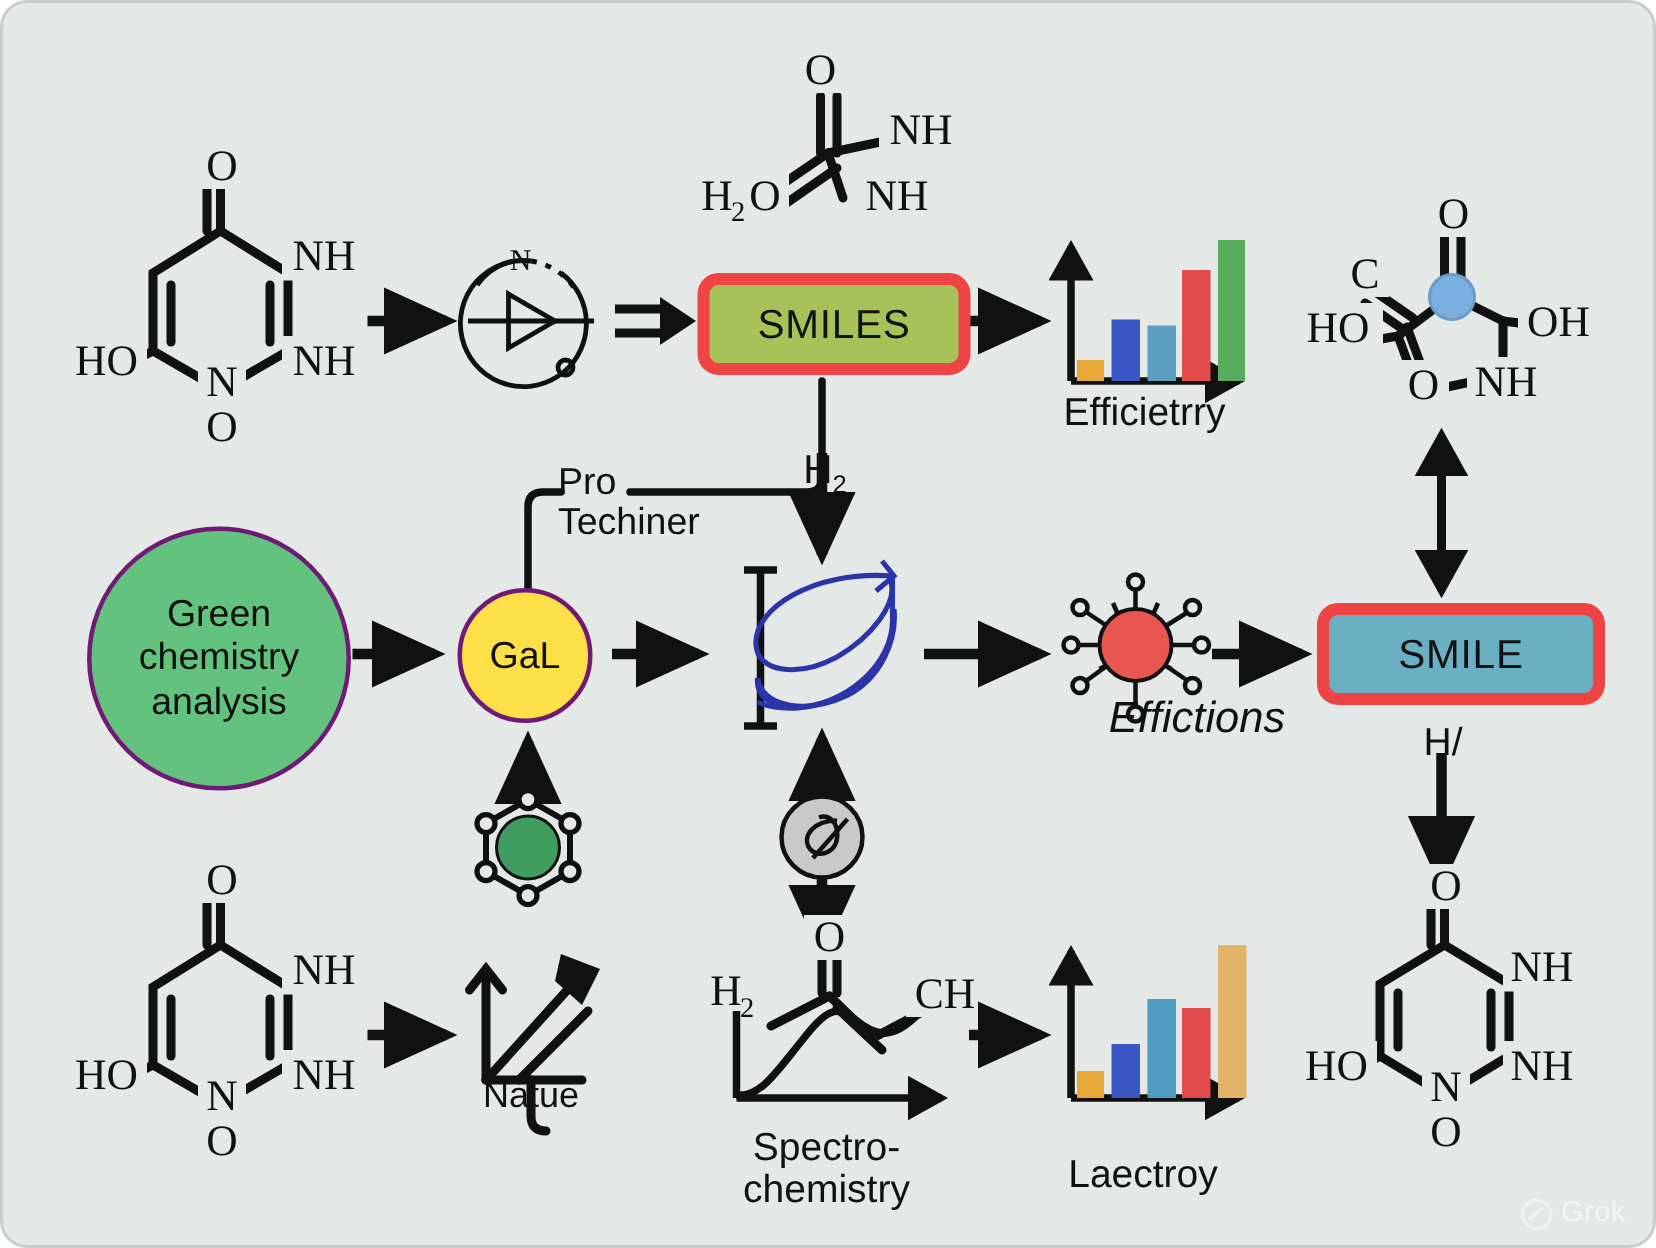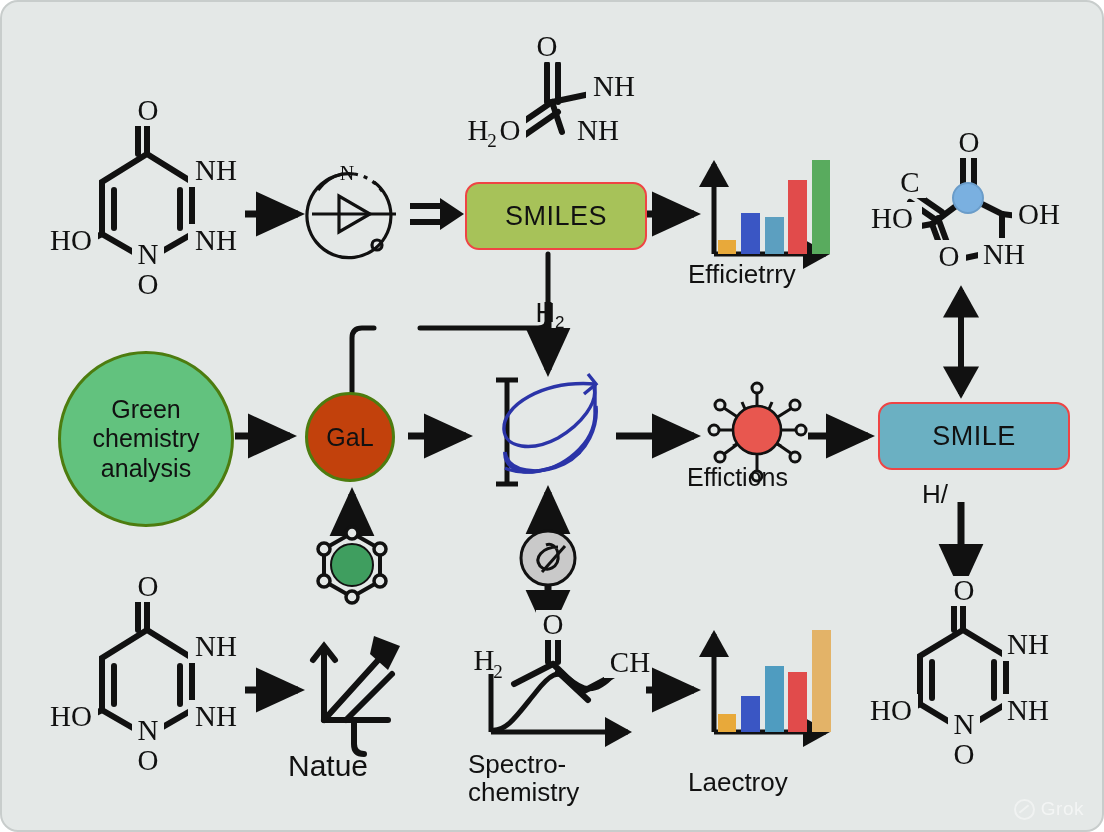--- a/index.html
+++ b/index.html
@@ -10,38 +10,38 @@
     background:#e4e8e7;
     border:2px solid #c8cdcc;
     border-radius:18px;
     overflow:hidden;
     box-sizing:border-box;
   }
   .lbl{
     position:absolute;
     color:#111;
     font-family:"Liberation Sans", sans-serif;
-    text-align:left;
+    text-align:center;
     white-space:pre-line;
     line-height:1.08;
   }
   .node-box{
     position:absolute;
     display:flex;align-items:center;justify-content:center;
-    border:2px solid #ef4444;
+    border:8px solid #ef4444;
     border-radius:14px;
     font-size:27px;
     color:#111;
     letter-spacing:.5px;
     box-sizing:border-box;
   }
   .node-circle{
     position:absolute;
     display:flex;align-items:center;justify-content:center;
-    border:3px solid #4d7c0f;
+    border:3px solid #701a75;
     border-radius:50%;
     color:#111;
     text-align:center;
     box-sizing:border-box;
   }
   svg{position:absolute;top:0;left:0;overflow:visible;}
   .wm{
     position:absolute;right:18px;bottom:10px;
     display:flex;align-items:center;gap:6px;
     color:#ffffff;opacity:.55;font-size:19px;
@@ -369,35 +369,37 @@
   <div class="node-box" style="left:876px;top:400px;width:192px;height:68px;background:#6bb0c2;">
     <span>SMILE</span>
   </div>
 
   <div class="node-circle" style="left:56px;top:349px;width:176px;height:176px;background:#62c27e;font-size:25px;">
     <span style="white-space:pre-line;line-height:1.18;">Green
 chemistry
 analysis</span>
   </div>
 
-  <div class="node-circle" style="left:303px;top:390px;width:90px;height:90px;background:#c2410c;font-size:25px;justify-content:center;">
+  <div class="node-circle" style="left:303px;top:390px;width:90px;height:90px;background:#fde047;font-size:25px;justify-content:center;">
     <span>GaL</span>
   </div>
 
   <div class="lbl" style="left:686px;top:258px;width:150px;font-size:26px;">Efficietrry</div>
 
-  <div class="lbl" style="left:685px;top:462px;width:146px;font-size:25px;">Effictions</div>
-
-  <div class="lbl" style="left:286px;top:748px;width:132px;font-size:30px;">Natue</div>
+  <div class="lbl" style="left:723px;top:462px;width:146px;font-size:29px;font-style:italic;">Effictions</div>
+
+  <div class="lbl" style="left:286px;top:716px;width:132px;font-size:24px;">Natue</div>
 
   <div class="lbl" style="left:466px;top:748px;width:166px;font-size:26px;">Spectro-
 chemistry</div>
 
   <div class="lbl" style="left:686px;top:730px;width:148px;font-size:26px;margin-top:36px;">Laectroy</div>
 
+  <div class="lbl" style="left:370px;top:306px;width:140px;font-size:25px;text-align:left;">Pro
+Techiner</div>
 
   <div class="lbl" style="left:518px;top:268px;width:60px;font-size:27px;text-align:center;">
     <span>H</span><sub style="font-size:17px;">2</sub>
   </div>
 
   <div class="lbl" style="left:920px;top:478px;width:80px;font-size:26px;">H/</div>
 
   <div class="wm">
     <span class="wm-ring"></span>
     <span>Grok</span>

